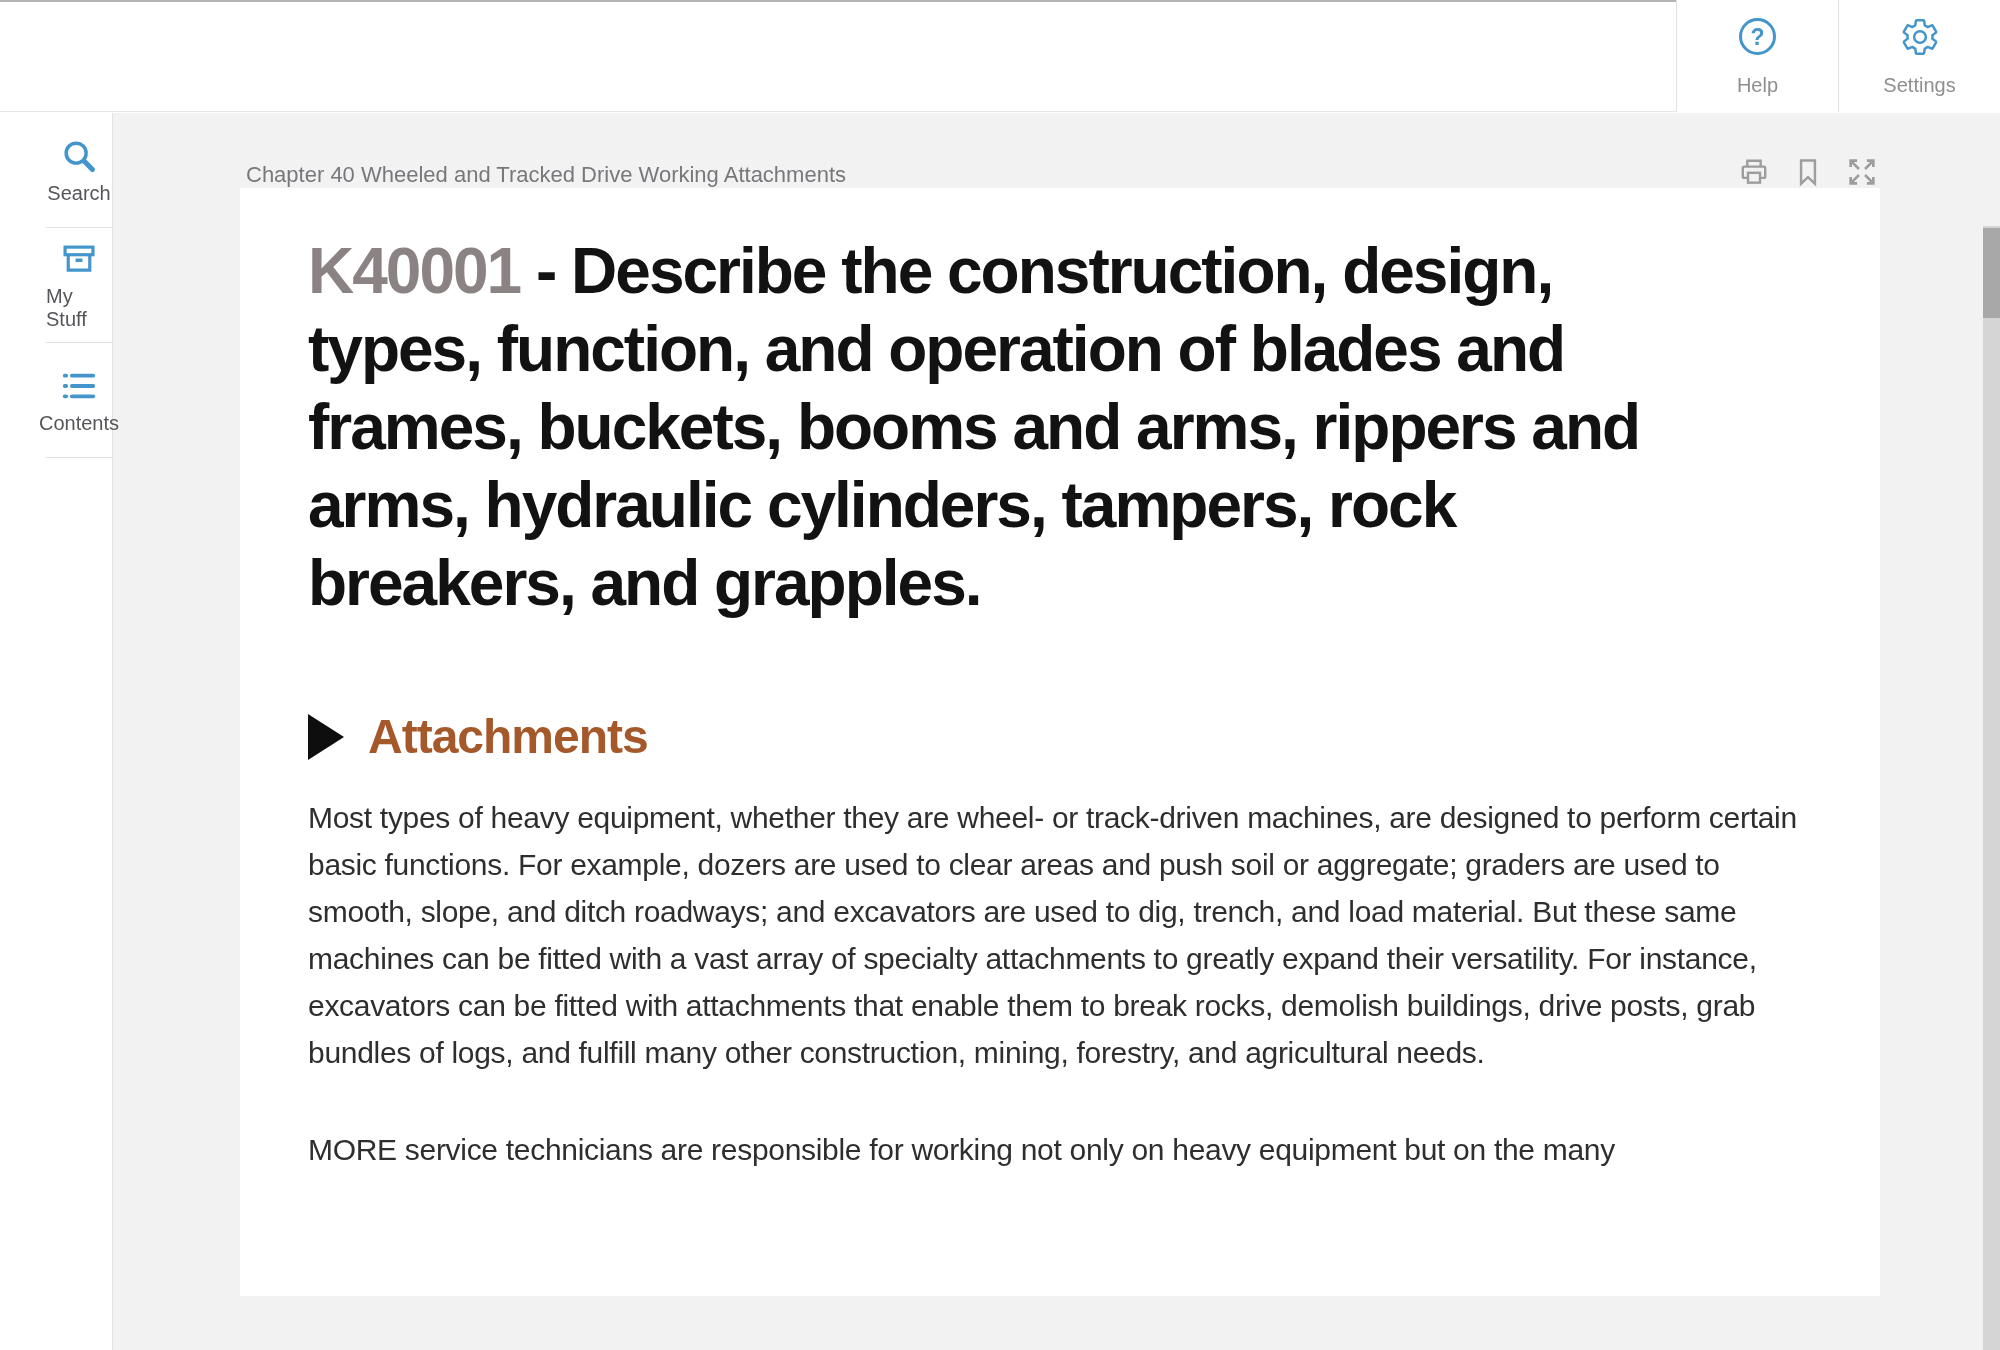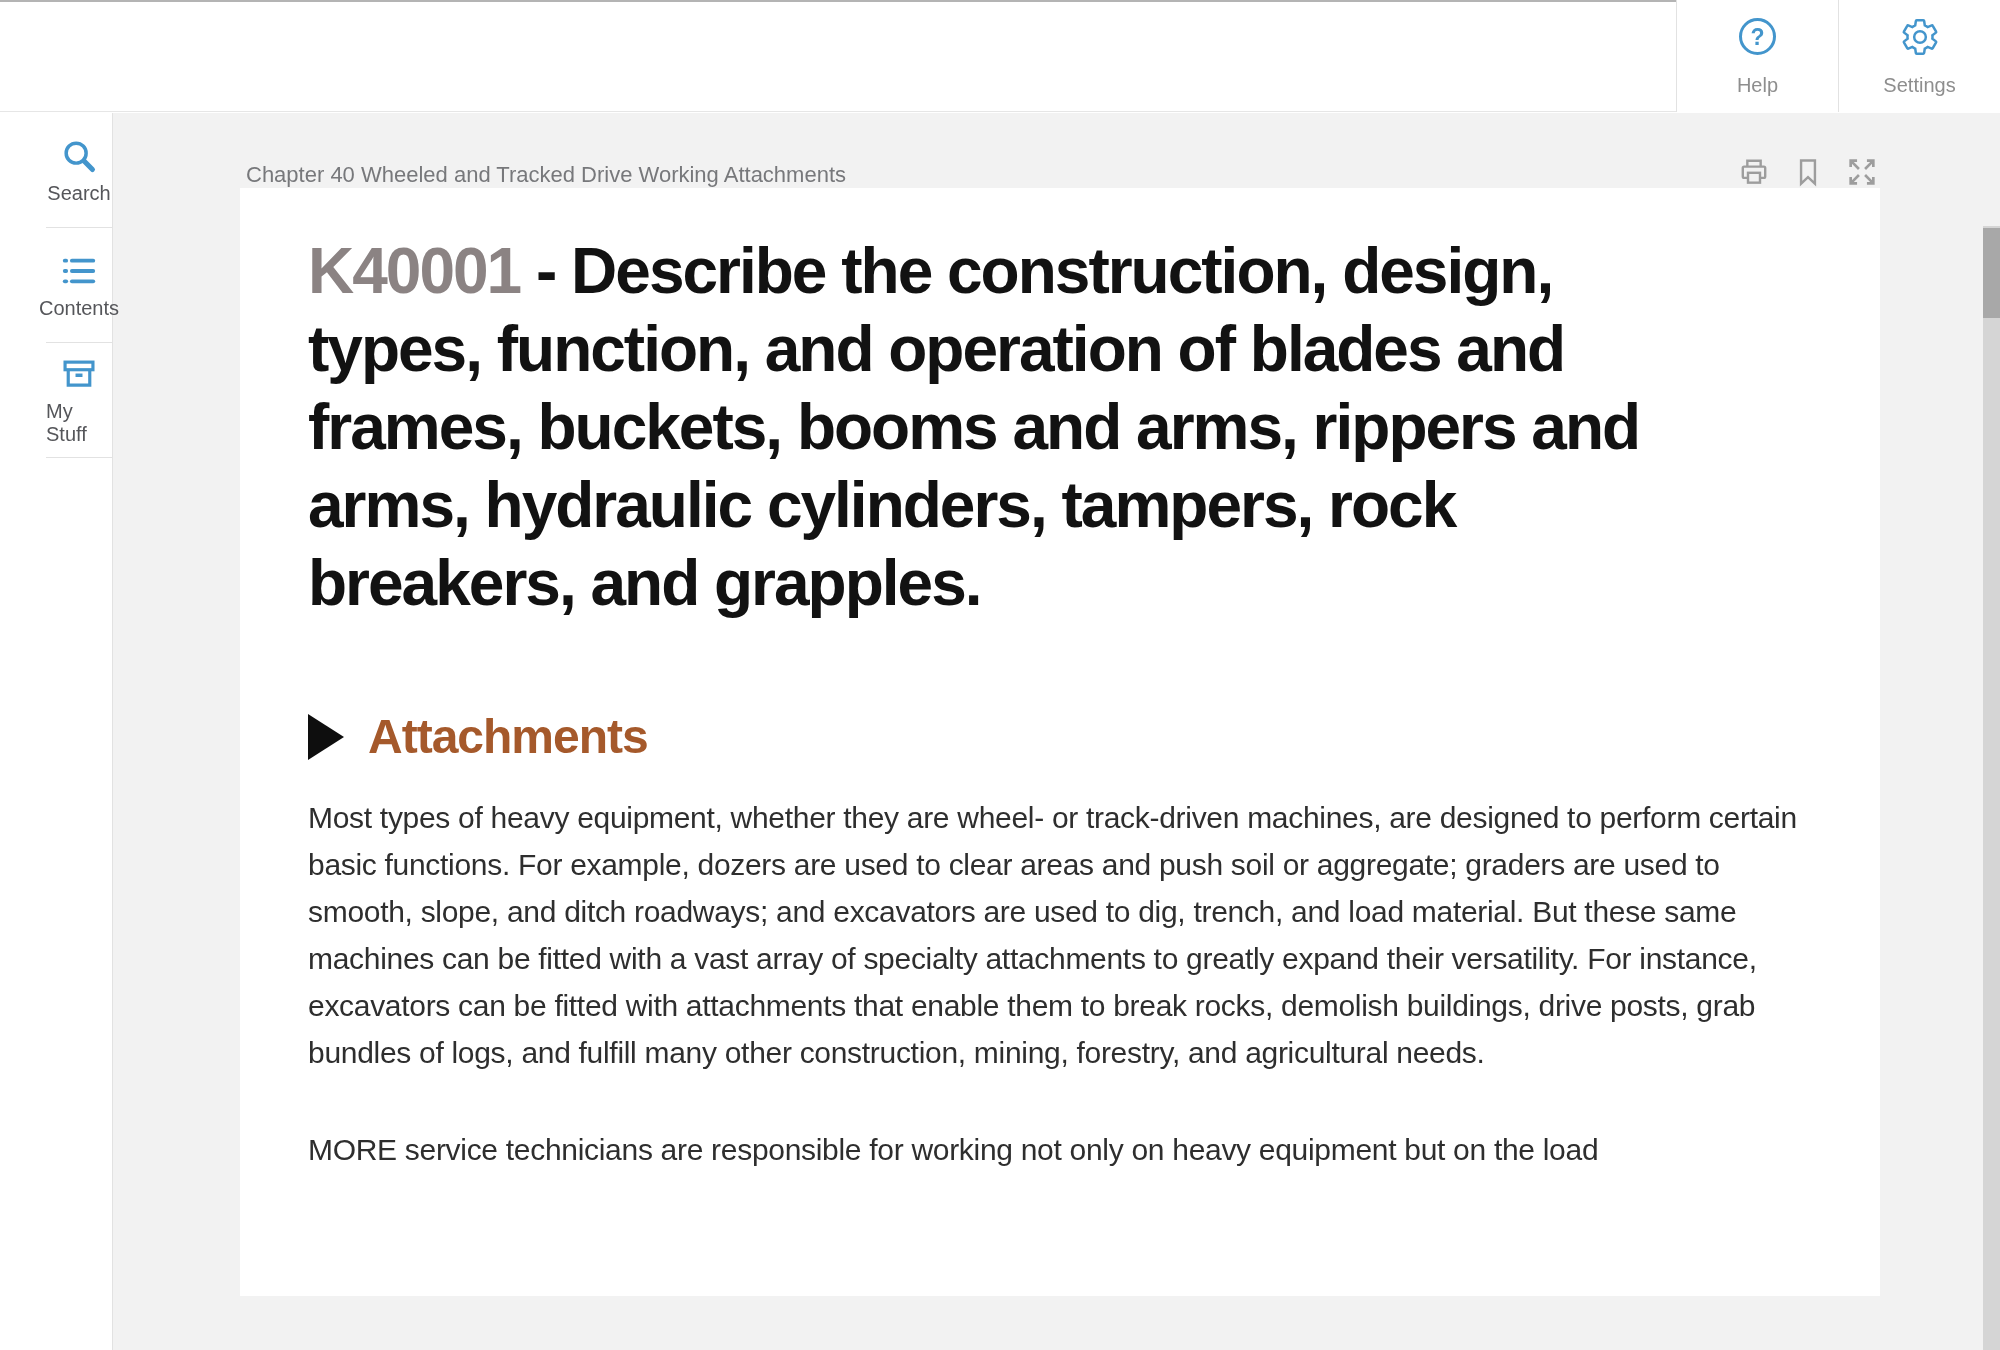--- a/index.html
+++ b/index.html
@@ -89,40 +89,40 @@
       <div class="ic">
         <svg width="38" height="38" viewBox="0 0 24 24" fill="none" stroke="#4395cc">
           <circle cx="10.2" cy="10.2" r="6.3" stroke-width="2.2"></circle>
           <line x1="15.2" y1="15.2" x2="20.5" y2="20.5" stroke-width="3.2" stroke-linecap="round"></line>
         </svg>
       </div>
       <div class="side-label">Search</div>
     </div>
     <div class="side-item">
       <div class="ic">
+        <svg width="38" height="38" viewBox="0 0 24 24" fill="none" stroke="#4395cc" stroke-width="2">
+          <rect x="3.2" y="4.5" width="17.6" height="4.8"></rect>
+          <path d="M5.2 9.3 V19 h13.6 V9.3"></path>
+          <line x1="9.8" y1="12.8" x2="14.2" y2="12.8" stroke-width="2.2"></line>
+        </svg>
+      </div>
+      <div class="side-label">My Stuff</div>
+    </div>
+    <div class="side-item">
+      <div class="ic">
         <svg width="38" height="38" viewBox="0 0 24 24" stroke="#4395cc" stroke-width="2.4" stroke-linecap="round">
           <line x1="7.5" y1="5.5" x2="21" y2="5.5"></line>
           <line x1="7.5" y1="12" x2="21" y2="12"></line>
           <line x1="7.5" y1="18.5" x2="21" y2="18.5"></line>
           <line x1="3" y1="5.5" x2="3.9" y2="5.5"></line>
           <line x1="3" y1="12" x2="3.9" y2="12"></line>
           <line x1="3" y1="18.5" x2="3.9" y2="18.5"></line>
         </svg>
       </div>
       <div class="side-label">Contents</div>
-    </div>
-    <div class="side-item">
-      <div class="ic">
-        <svg width="38" height="38" viewBox="0 0 24 24" fill="none" stroke="#4395cc" stroke-width="2">
-          <rect x="3.2" y="4.5" width="17.6" height="4.8"></rect>
-          <path d="M5.2 9.3 V19 h13.6 V9.3"></path>
-          <line x1="9.8" y1="12.8" x2="14.2" y2="12.8" stroke-width="2.2"></line>
-        </svg>
-      </div>
-      <div class="side-label">My Stuff</div>
     </div>
   </div>
 
   <div class="main">
 
     <div class="content-header">
       <div class="breadcrumb">Chapter 40 Wheeled and Tracked Drive Working Attachments</div>
       <div class="header-icons">
         <div class="hicon">
           <svg width="32" height="32" viewBox="0 0 24 24" fill="none" stroke="#9d9d9d" stroke-width="1.8">
@@ -150,21 +150,21 @@
     <div class="card">
       <h1 class="article-title"><span class="code">K40001</span><span> - Describe the construction, design,<br>types, function, and operation of blades and<br>frames, buckets, booms and arms, rippers and<br>arms, hydraulic cylinders, tampers, rock<br>breakers, and grapples.</span></h1>
 
       <div class="section-head">
         <span class="tri"></span>
         <span class="section-title">Attachments</span>
       </div>
 
       <div class="article-body">
           <p>Most types of heavy equipment, whether they are wheel- or track-driven machines, are designed to perform certain basic functions. For example, dozers are used to clear areas and push soil or aggregate; graders are used to smooth, slope, and ditch roadways; and excavators are used to dig, trench, and load material. But these same machines can be fitted with a vast array of specialty attachments to greatly expand their versatility. For instance, excavators can be fitted with attachments that enable them to break rocks, demolish buildings, drive posts, grab bundles of logs, and fulfill many other construction, mining, forestry, and agricultural needs.</p>
-          <p>MORE service technicians are responsible for working not only on heavy equipment but on the load</p>
+          <p>MORE service technicians are responsible for working not only on heavy equipment but on the many</p>
         </div>
     </div>
 
     <div class="scrollbar">
       <div class="scroll-thumb"></div>
     </div>
   </div>
 
 </div>
 

